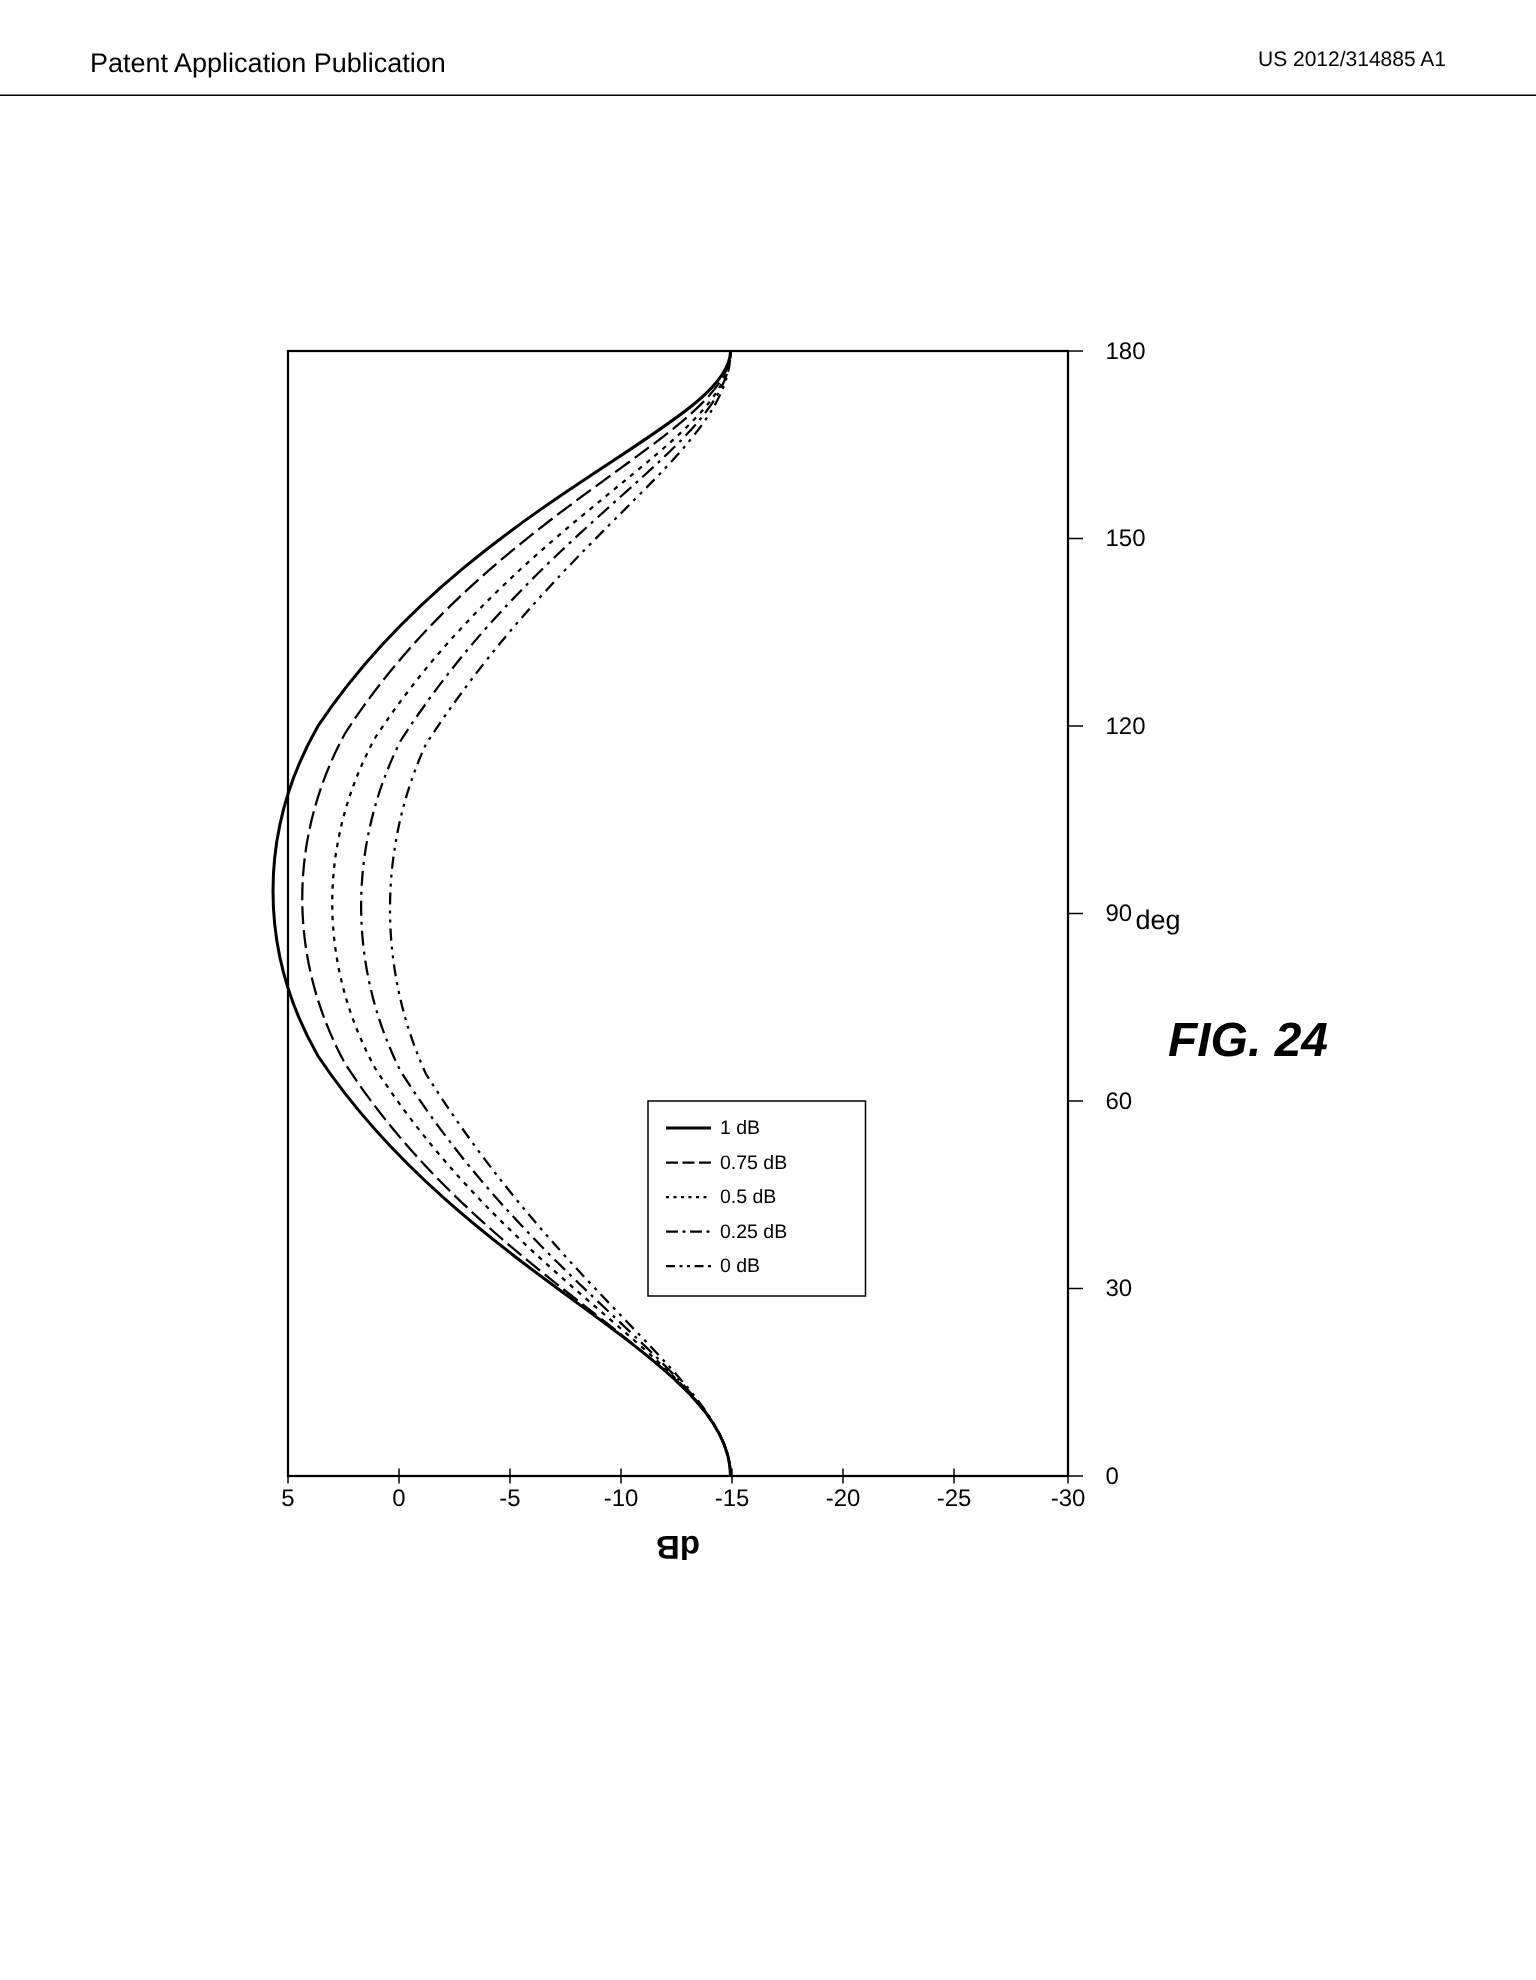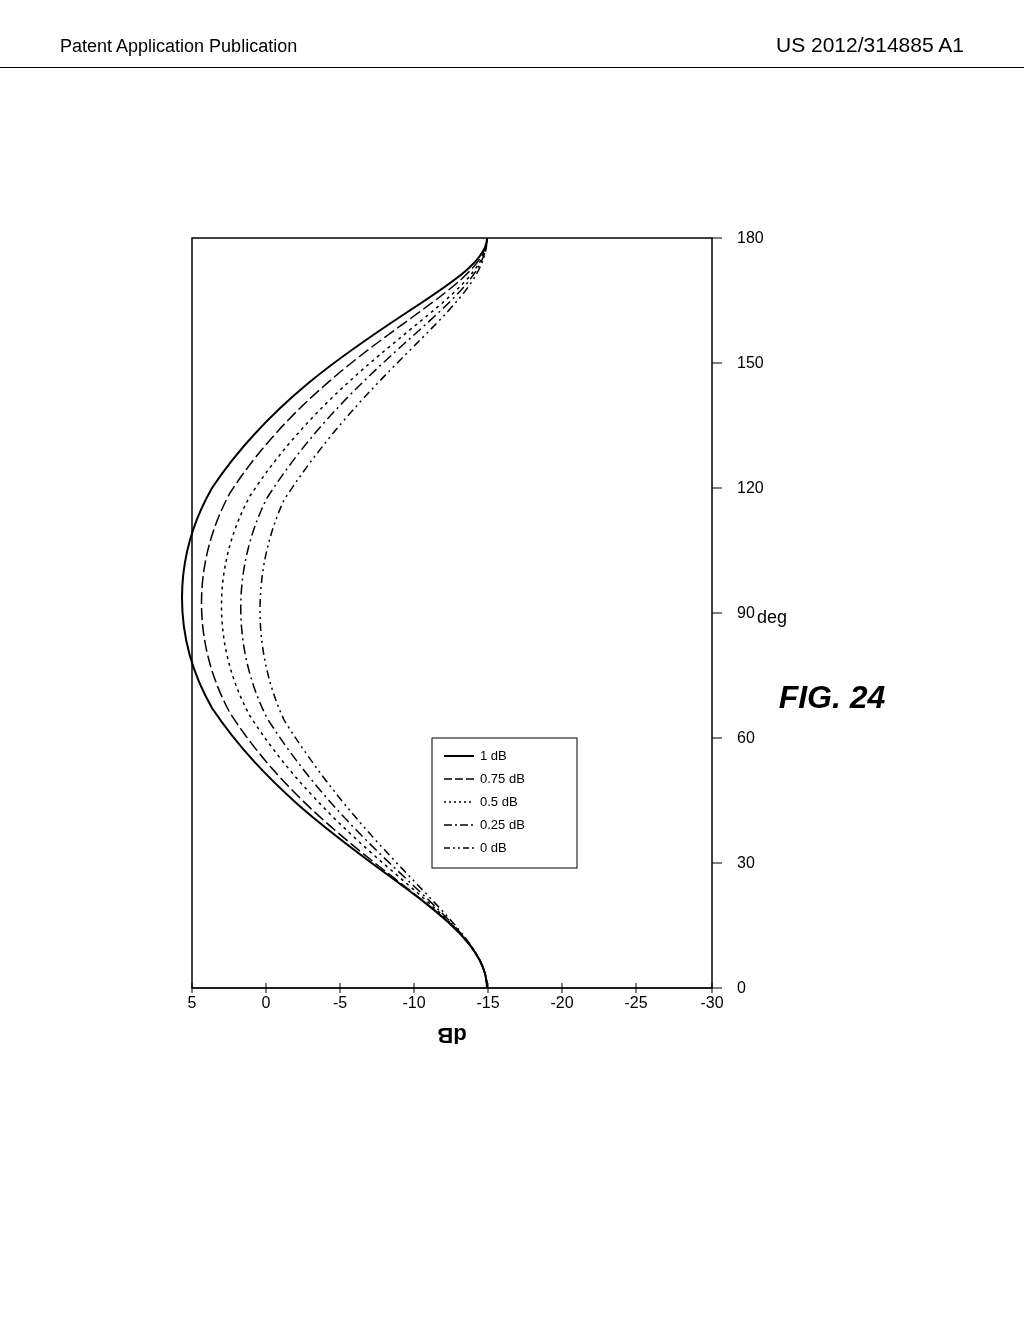--- a/index.html
+++ b/index.html
@@ -7,37 +7,37 @@
       width: 1024px;
       height: 1320px;
       background: #fff;
       font-family: Arial, sans-serif;
       overflow: hidden;
       position: relative;
     }
     .header {
       display: flex;
       justify-content: space-between;
-      align-items: flex-end;
+      align-items: flex-start;
       padding: 30px 60px 0 60px;
       border-bottom: 1px solid #000;
       padding-bottom: 8px;
     }
     .header-left {
       font-size: 18px;
       font-weight: normal;
       line-height: 1.4;
     }
     .header-center {
       font-size: 18px;
       text-align: center;
       line-height: 1.4;
     }
     .header-right {
-      font-size: 21px;
+      font-size: 14px;
       text-align: right;
       line-height: 1.4;
     }
     .main-content {
       display: flex;
       justify-content: center;
       align-items: center;
       width: 100%;
       height: calc(100% - 80px);
       position: relative;

